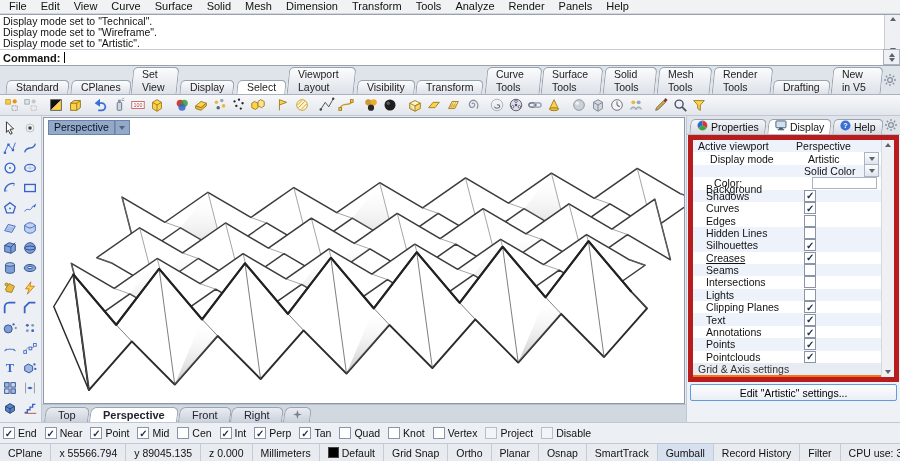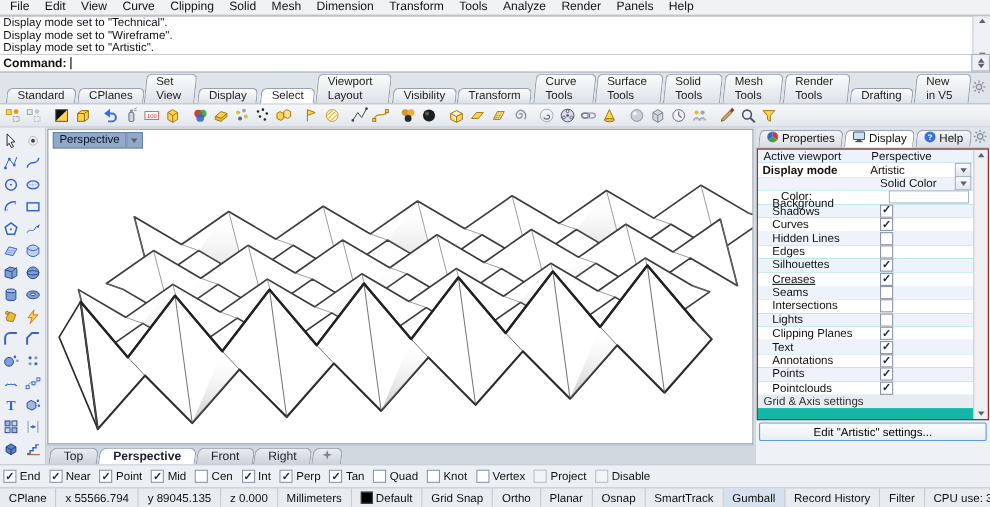--- a/index.html
+++ b/index.html
@@ -47,21 +47,21 @@
   .vtab span{display:inline-block;transform:skewX(8deg)}
   .vtab.active{background:#fff;font-weight:bold;z-index:2;position:relative}
   .vtab.star{padding:0 8px}
   
   .panelcol{flex:0 0 199px;background:#eef1f6;border-left:1px solid #c2c8d1;display:flex;flex-direction:column}
   .ptabs{flex:0 0 17px;display:flex;align-items:flex-end;background:#dfe3ea;padding:1px 3px 0 3px;border-bottom:1px solid #b8bfca}
   .ptab{display:flex;align-items:center;gap:3px;font-size:10.5px;line-height:13px;padding:0 6px;margin-right:2px;
         background:linear-gradient(#f3f5f8,#d8dde5);border:1px solid #98a1ad;border-bottom:none;border-radius:5px 5px 0 0;transform:skewX(-6deg)}
   .ptab>*{transform:skewX(6deg)}
   .ptab.active{background:#fff;z-index:2;position:relative}
-  .pgrid{flex:1;position:relative;background:#14b8a6;margin:0 1px;border:1px solid #b91c1c;overflow:hidden;padding-right:13px}
+  .pgrid{flex:1;position:relative;background:#f97316;margin:0 1px;border:5px solid #b91c1c;overflow:hidden;padding-right:13px}
   .prow{display:flex;align-items:center;height:12.4px;font-size:10.5px}
   .prow .lbl{flex:0 0 98px;padding-left:5px;white-space:nowrap;overflow:hidden}
   .prow .val{flex:1;display:flex;align-items:center;gap:2px;white-space:nowrap;position:relative;padding-right:2px}
   .prow.section{background:#e7ebf2;color:#333}
   .prow.alt0{background:#eef3fb}.prow.alt1{background:#fff}
   .ddarrow{margin-left:auto;width:13px;height:11px;border:1px solid #aab4c2;background:linear-gradient(#fdfdfe,#dfe5ee);display:flex;align-items:center;justify-content:center}
   .cb{width:10px;height:10px;border:1px solid #8b95a5;background:#fff;display:flex;align-items:center;justify-content:center;
       font-size:10px;line-height:9px;color:#1b2a45;font-weight:bold}
   .colorbox{flex:1;height:10px;background:#fff;border:1px solid #aab4c2;margin-right:2px}
   .pscroll{position:absolute;right:0;top:0;bottom:0;width:12px;background:#eef0f4;border-left:1px solid #d4d9e1;display:flex;flex-direction:column;justify-content:space-between;align-items:center;padding:3px 0}
@@ -85,21 +85,21 @@
 </head>
 <body>
 
 <div class="app">
 
   <div class="menubar" id="menubar">
       <span class="menu-item">File</span>
       <span class="menu-item">Edit</span>
       <span class="menu-item">View</span>
       <span class="menu-item">Curve</span>
-      <span class="menu-item">Clipping</span>
+      <span class="menu-item">Surface</span>
       <span class="menu-item">Solid</span>
       <span class="menu-item">Mesh</span>
       <span class="menu-item">Dimension</span>
       <span class="menu-item">Transform</span>
       <span class="menu-item">Tools</span>
       <span class="menu-item">Analyze</span>
       <span class="menu-item">Render</span>
       <span class="menu-item">Panels</span>
       <span class="menu-item">Help</span>
     </div>
@@ -692,21 +692,21 @@
             </svg></span>
         </div>
       <div class="pgrid" id="pgrid">
         <div class="prow alt0">
             <span class="lbl" style="padding-left: 5px;">Active viewport</span>
             <span class="val">
               <span>Perspective</span>
             </span>
           </div>
           <div class="prow alt1">
-            <span class="lbl" style="padding-left: 4px; font-weight: bold;">Display mode</span>
+            <span class="lbl" style="padding-left: 17px;">Display mode</span>
             <span class="val">
               <span>Artistic</span>
               <span class="ddarrow">
                 <span class="tri-down"></span>
               </span>
             </span>
           </div>
           <div class="prow alt0">
             <span class="lbl" style="padding-left: 13px; margin-top: 36px;">Background</span>
             <span class="val">
@@ -727,28 +727,28 @@
             <span class="val">
               <span class="cb">✓</span>
             </span>
           </div>
           <div class="prow alt1">
             <span class="lbl" style="padding-left: 13px;">Curves</span>
             <span class="val">
               <span class="cb">✓</span>
             </span>
           </div>
+          <div class="prow alt1">
+            <span class="lbl" style="padding-left: 13px;">Edges</span>
+            <span class="val">
+              <span class="cb"></span>
+            </span>
+          </div>
           <div class="prow alt0">
             <span class="lbl" style="padding-left: 13px;">Hidden Lines</span>
-            <span class="val">
-              <span class="cb"></span>
-            </span>
-          </div>
-          <div class="prow alt1">
-            <span class="lbl" style="padding-left: 13px;">Edges</span>
             <span class="val">
               <span class="cb"></span>
             </span>
           </div>
           <div class="prow alt0">
             <span class="lbl" style="padding-left: 13px;">Silhouettes</span>
             <span class="val">
               <span class="cb">✓</span>
             </span>
           </div>

